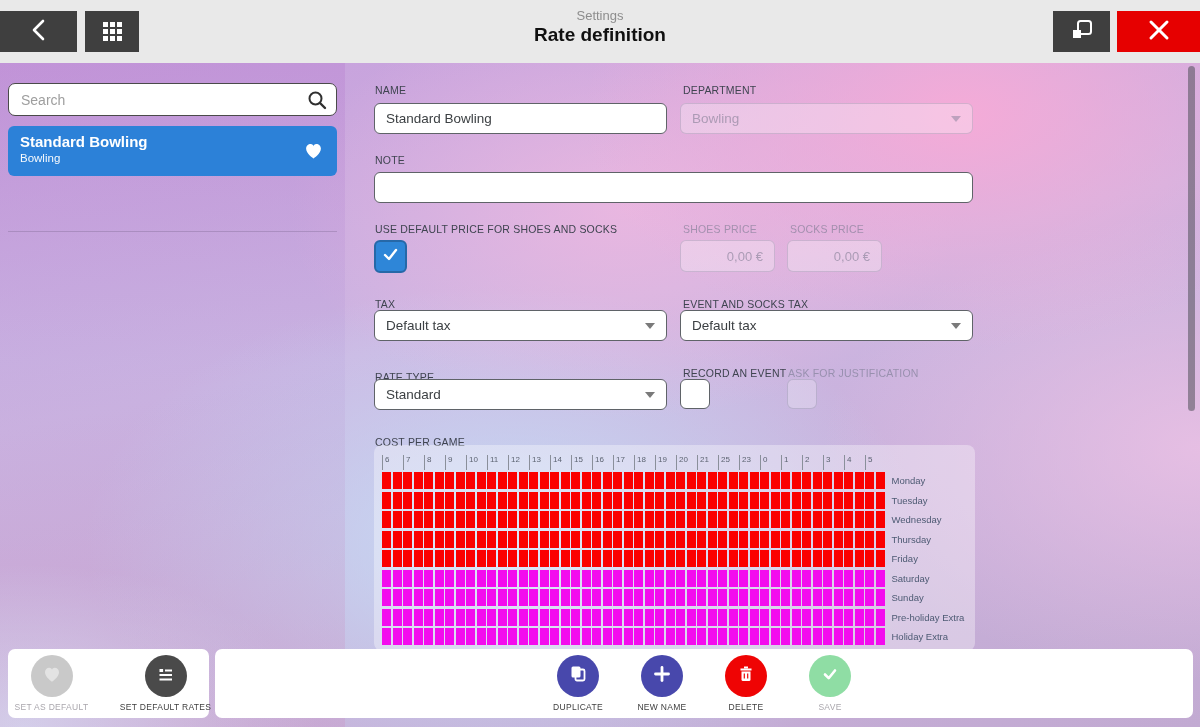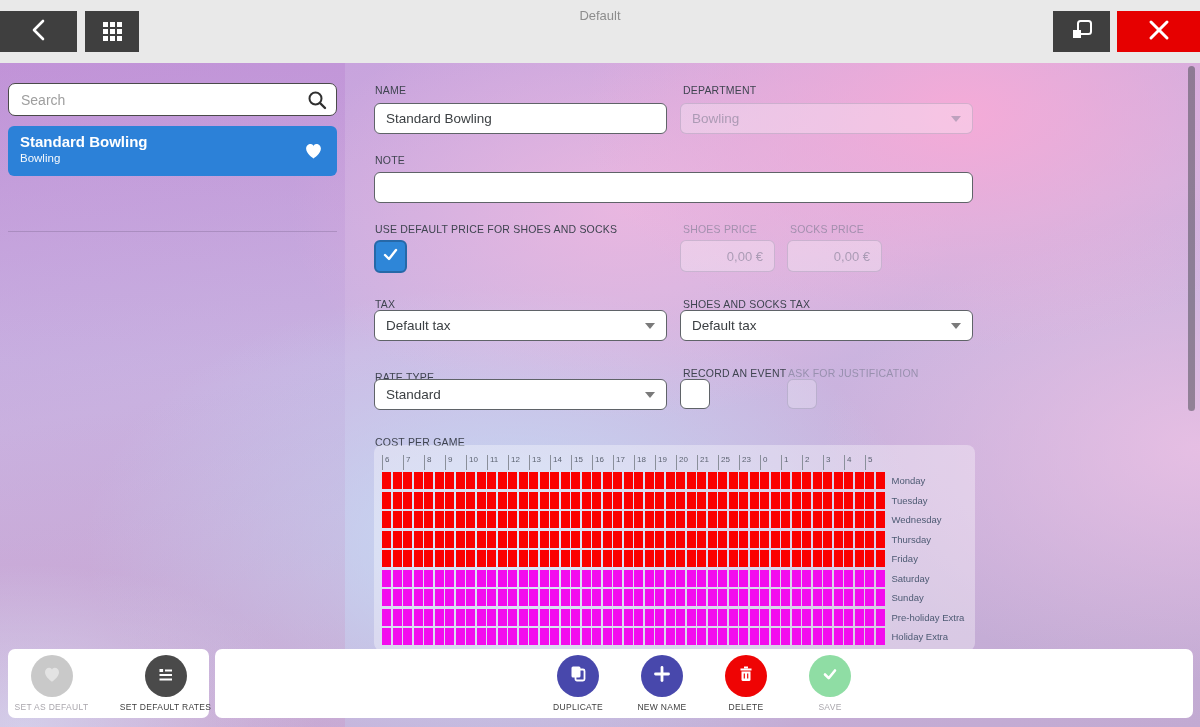--- a/index.html
+++ b/index.html
@@ -106,21 +106,22 @@
         <span></span>
         <span></span>
         <span></span>
         <span></span>
         <span></span>
         <span></span>
         <span></span>
       </span>
   </button>
   <div class="titles">
-    <div class="subtitle">Default</div>
+    <div class="subtitle">Settings</div>
+    <div class="title">Rate definition</div>
   </div>
   <button class="hbtn restore">
     <span>
       <svg width="26" height="26" viewBox="0 0 26 26">
           <rect x="9" y="4" width="13" height="13" rx="2.5" fill="none" stroke="#fff" stroke-width="2"></rect>
           <rect x="4" y="13" width="8" height="8" fill="#fff"></rect>
         </svg>
     </span>
   </button>
   <button class="hbtn close">
@@ -193,21 +194,21 @@
     <div class="tbox dis price" style="left:442px; top:177px; width:95px; height:32px;">
         <span>0,00 €</span>
       </div>
 
     <div class="flabel" style="left:30px; top:235px;">TAX</div>
     <div class="tbox selbox" style="left:29px; top:247px; width:293px;">
       <span>Default tax</span>
       <span class="chev"></span>
     </div>
 
-    <div class="flabel" style="left:338px; top:235px;">SHOES AND SOCKS TAX</div>
+    <div class="flabel" style="left:338px; top:235px;">EVENT AND SOCKS TAX</div>
     <div class="tbox selbox" style="left:335px; top:247px; width:293px;">
       <span>Default tax</span>
       <span class="chev"></span>
     </div>
 
     <div class="flabel" style="left:30px; top:308px;">RATE TYPE</div>
     <div class="tbox selbox" style="left:29px; top:316px; width:293px;">
       <span>Standard</span>
       <span class="chev"></span>
     </div>

